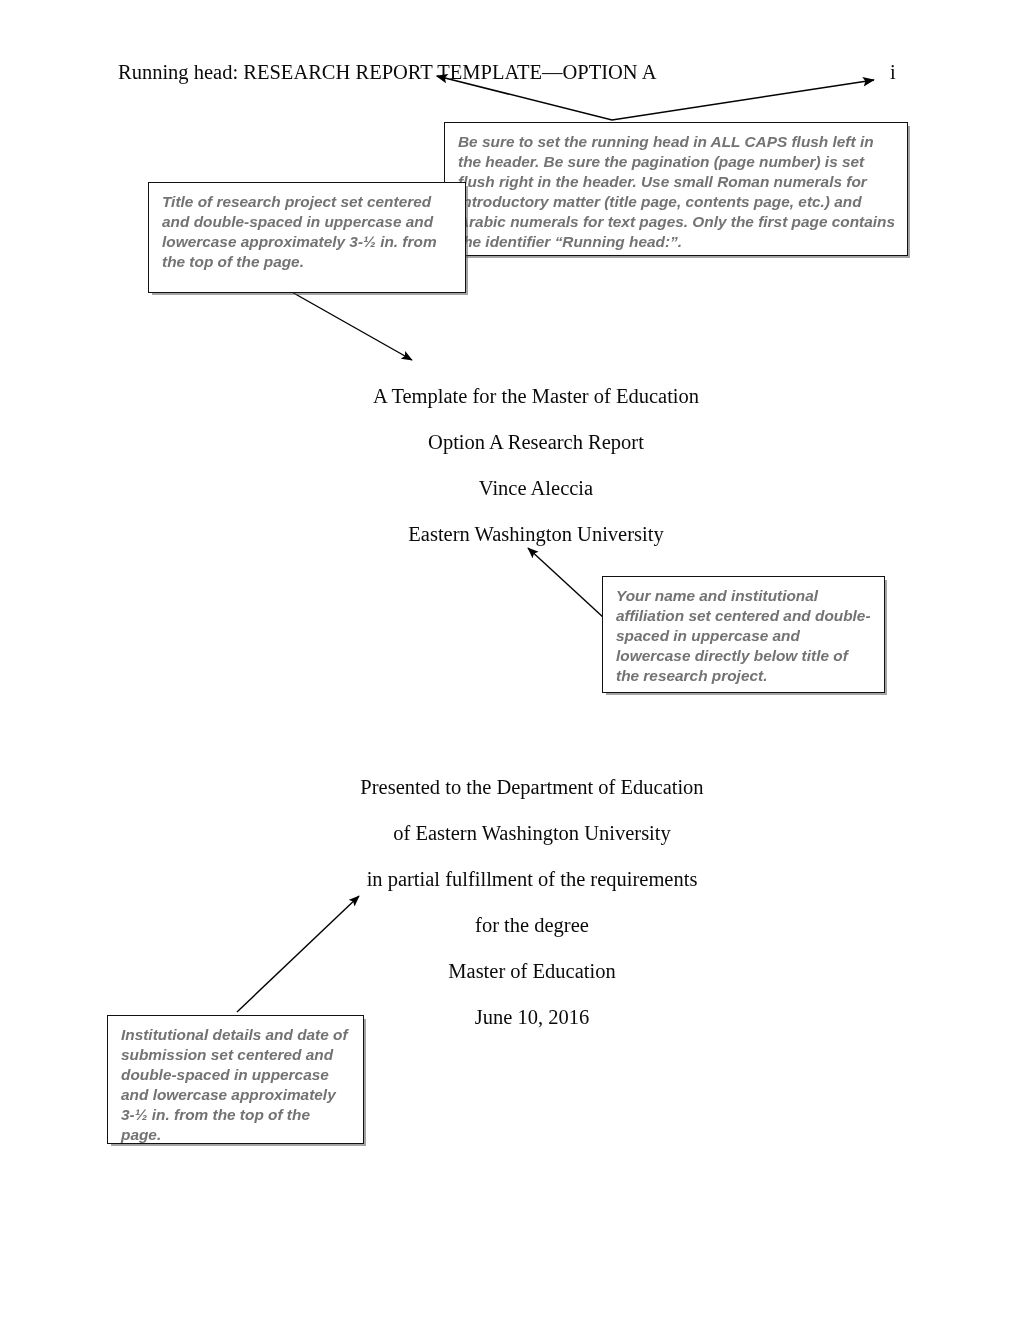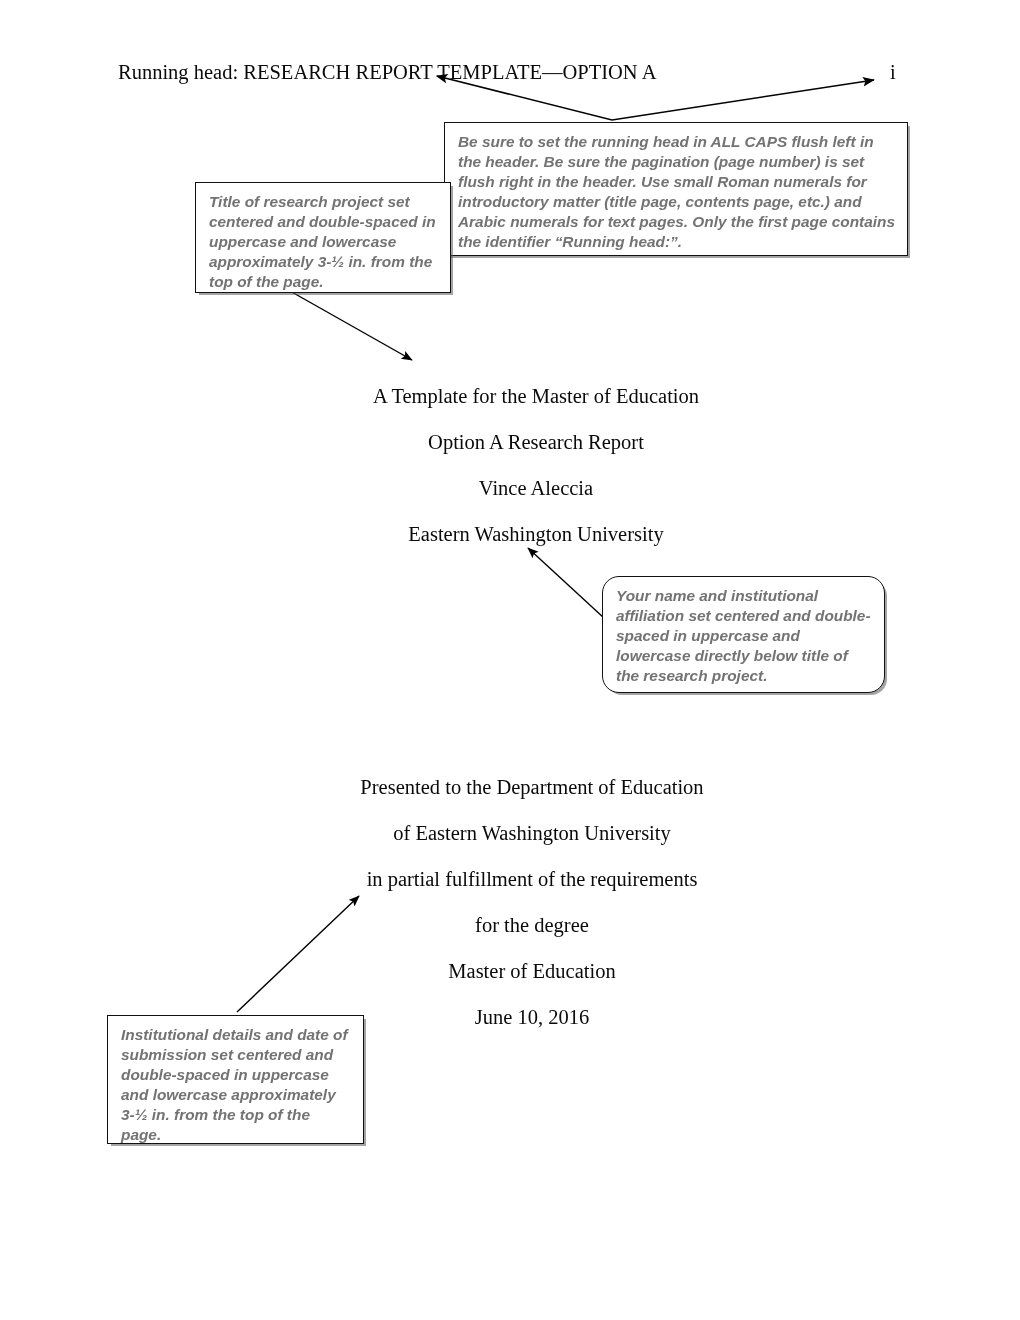--- a/index.html
+++ b/index.html
@@ -71,22 +71,22 @@
     font-family: "Liberation Sans", "DejaVu Sans", sans-serif;
     font-weight: bold;
     font-style: italic;
     font-size: 15.4px;
     line-height: 1.30;
     color: #737373;
     padding: 9px 11px 9px 13px;
     z-index: 5;
   }
   #callout-header     { left: 444px; top: 122px;  width: 464px; height: 134px; }
-  #callout-title      { left: 148px; top: 182px;  width: 256px; height: 111px; margin-left: 47px; }
-  #callout-name       { left: 602px; top: 576px;  width: 283px; height: 117px; border-radius: 17px; }
+  #callout-title      { left: 148px; top: 182px;  width: 318px; height: 111px; }
+  #callout-name       { left: 602px; top: 576px;  width: 283px; height: 117px; }
   #callout-institution{ left: 107px; top: 1015px; width: 257px; height: 129px; }
 
   
   #arrows {
     position: absolute;
     left: 0;
     top: 0;
     width: 1020px;
     height: 1320px;
     pointer-events: none;

